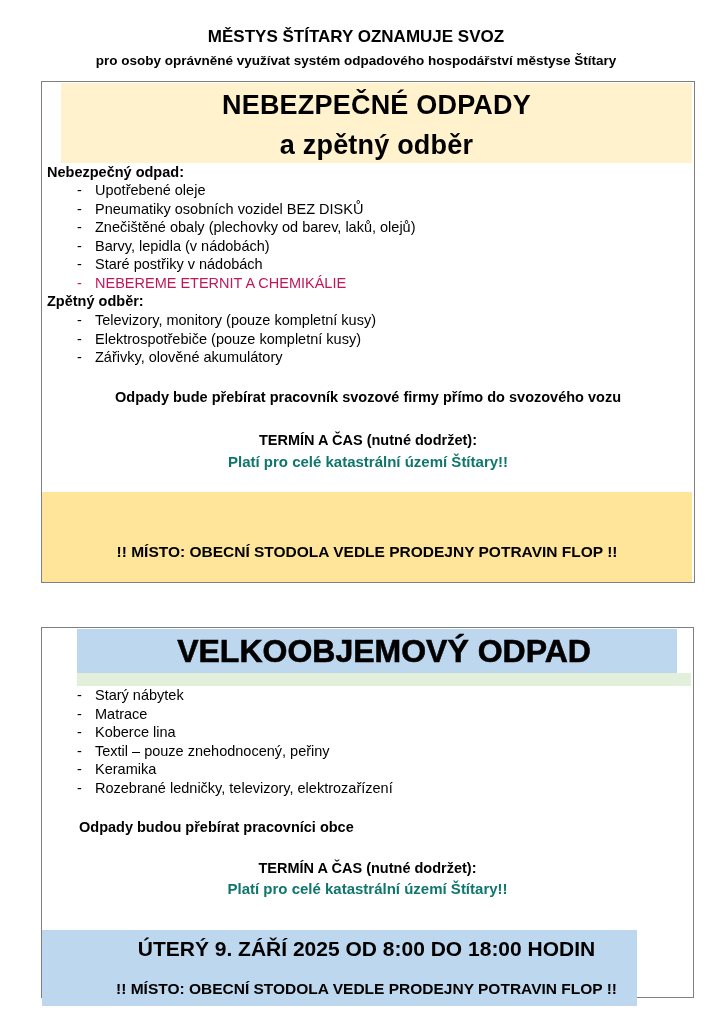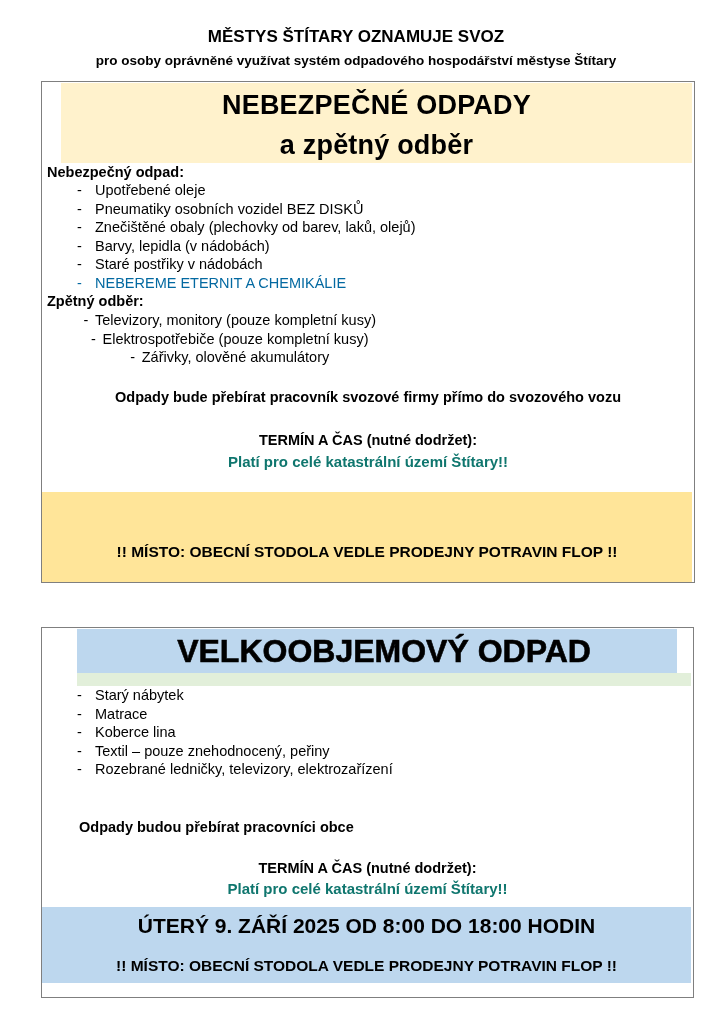--- a/index.html
+++ b/index.html
@@ -18,21 +18,21 @@
   .band-yellow { background: #ffe599; }
   .band-blue { background: #bdd7ee; }
   .band-green { background: #e2efda; }
 
   .h1 { font-weight: bold; font-size: 27px; line-height: 1; letter-spacing: 0.2px; }
   .h1big { font-weight: 900; font-size: 32px; line-height: 1; -webkit-text-stroke: 0.6px #000; }
   .section-label { font-weight: bold; font-size: 14.5px; }
   ul.dash { list-style: none; margin: 0; padding: 0; }
   ul.dash li { font-size: 14.5px; line-height: 18.6px; white-space: nowrap; }
   ul.dash li .d { display: inline-block; width: 18px; }
-  .red { color: #0369a1; }
+  .red { color: #be185d; }
   .note { font-size: 14.5px; font-weight: bold; }
   .term { font-size: 14.5px; font-weight: bold; }
   .valid { font-size: 15px; font-weight: bold; color: #0f766e; }
   .date { font-size: 21px; font-weight: bold; }
   .place { font-size: 15.5px; font-weight: bold; }
 </style>
 </head>
 <body>
 
 <div class="abs title">MĚSTYS ŠTÍTARY OZNAMUJE SVOZ</div>
@@ -48,21 +48,21 @@
   <ul class="dash abs" style="left:35px; top:99px;">
     <li><span class="d">-</span><span>Upotřebené oleje</span></li>
     <li><span class="d">-</span><span>Pneumatiky osobních vozidel BEZ DISKŮ</span></li>
     <li><span class="d">-</span><span>Znečištěné obaly (plechovky od barev, laků, olejů)</span></li>
     <li><span class="d">-</span><span>Barvy, lepidla (v nádobách)</span></li>
     <li><span class="d">-</span><span>Staré postřiky v nádobách</span></li>
     <li class="red"><span class="d">-</span><span>NEBEREME ETERNIT A CHEMIKÁLIE</span></li>
   </ul>
 
   <div class="abs section-label" style="left:5px; top:211px;">Zpětný odběr:</div>
-  <ul class="dash abs" style="left:35px; top:229px;text-align:center;">
+  <ul class="dash abs" style="left:35px; top:229px;">
     <li><span class="d">-</span><span>Televizory, monitory (pouze kompletní kusy)</span></li>
     <li><span class="d">-</span><span>Elektrospotřebiče (pouze kompletní kusy)</span></li>
     <li><span class="d">-</span><span>Zářivky, olověné akumulátory</span></li>
   </ul>
 
   <div class="abs note center" style="left:0; width:652px; top:307px;">Odpady bude přebírat pracovník svozové firmy přímo do svozového vozu</div>
 
   <div class="abs term center" style="left:0; width:652px; top:350px;">TERMÍN A ČAS (nutné dodržet):</div>
   <div class="abs valid center" style="left:0; width:652px; top:371px;">Platí pro celé katastrální území Štítary!!</div>
 
@@ -75,25 +75,26 @@
   <div class="abs band-blue" style="left:35px; top:1px; width:600px; height:44px;">
     <div class="abs h1big center" style="left:0; width:614px; top:6px;">VELKOOBJEMOVÝ ODPAD</div>
   </div>
   <div class="abs band-green" style="left:35px; top:45px; width:614px; height:13px;"></div>
 
   <ul class="dash abs" style="left:35px; top:58px;">
     <li><span class="d">-</span><span>Starý nábytek</span></li>
     <li><span class="d">-</span><span>Matrace</span></li>
     <li><span class="d">-</span><span>Koberce lina</span></li>
     <li><span class="d">-</span><span>Textil – pouze znehodnocený, peřiny</span></li>
+    <li><span class="d">-</span><span>Keramika</span></li>
     <li><span class="d">-</span><span>Rozebrané ledničky, televizory, elektrozařízení</span></li>
   </ul>
 
   <div class="abs note" style="left:37px; top:191px;">Odpady budou přebírat pracovníci obce</div>
 
   <div class="abs term center" style="left:0; width:651px; top:232px;">TERMÍN A ČAS (nutné dodržet):</div>
   <div class="abs valid center" style="left:0; width:651px; top:252px;">Platí pro celé katastrální území Štítary!!</div>
 
-  <div class="abs band-blue" style="left:0; top:279px; width:649px; height:76px;">
+  <div class="abs band-blue" style="left:0; top:302px; width:595px; height:76px;">
     <div class="abs date center" style="left:0; width:649px; top:7px;">ÚTERÝ 9. ZÁŘÍ 2025 OD 8:00 DO 18:00 HODIN</div>
     <div class="abs place center" style="left:0; width:649px; top:50px;">!! MÍSTO: OBECNÍ STODOLA VEDLE PRODEJNY POTRAVIN FLOP !!</div>
   </div>
 </div>
 
 </body></html>

